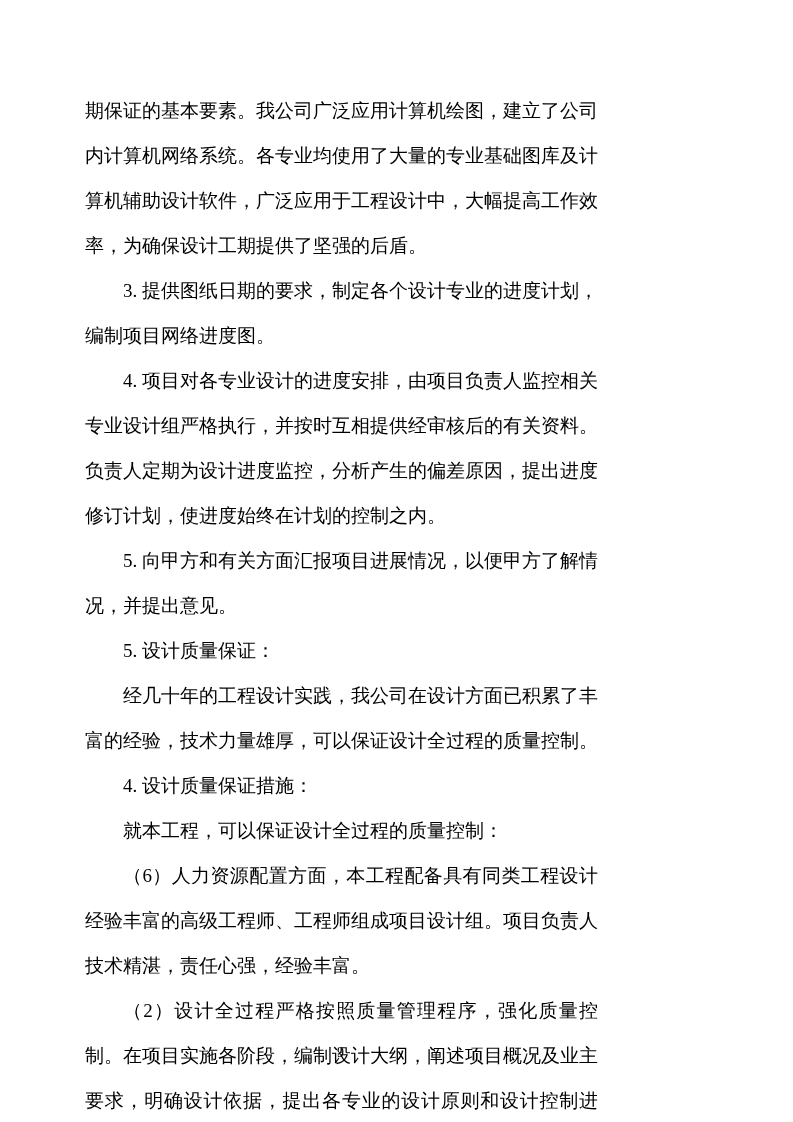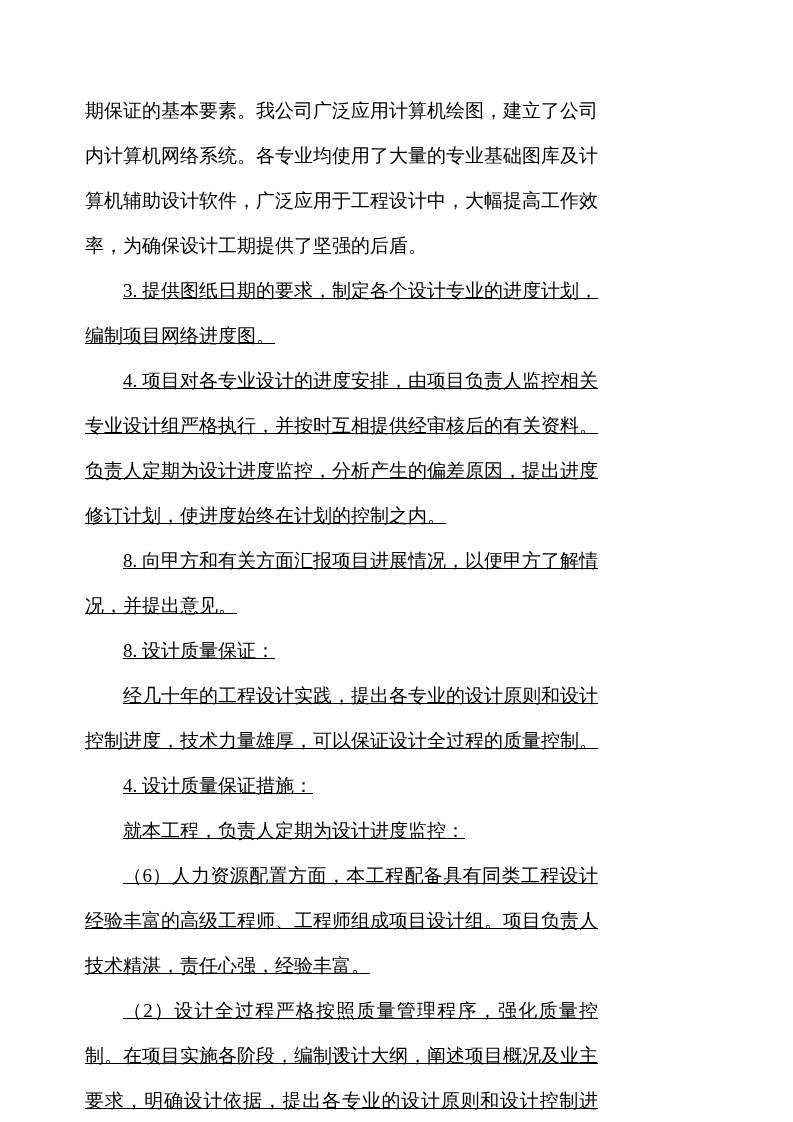--- a/index.html
+++ b/index.html
@@ -26,21 +26,20 @@
   .content p {
     font-size: 19px;
     line-height: 45px;
     text-align: justify;
     text-justify: inter-ideograph;
     word-break: break-all;
   }
 
   .content p.indent {
     text-indent: 2em;
-    text-decoration: underline;
   }
 
   .page-number {
     position: absolute;
     bottom: 62px;
     left: 0;
     width: 100%;
     text-align: center;
     font-size: 14px;
     line-height: 1;
@@ -48,22 +47,22 @@
   }
 </style>
 </head>
 <body>
 
 <div class="page">
   <div class="content">
     <p>期保证的基本要素。我公司广泛应用计算机绘图，建立了公司内计算机网络系统。各专业均使用了大量的专业基础图库及计算机辅助设计软件，广泛应用于工程设计中，大幅提高工作效率，为确保设计工期提供了坚强的后盾。</p>
     <p class="indent">3. 提供图纸日期的要求，制定各个设计专业的进度计划，编制项目网络进度图。</p>
     <p class="indent">4. 项目对各专业设计的进度安排，由项目负责人监控相关专业设计组严格执行，并按时互相提供经审核后的有关资料。负责人定期为设计进度监控，分析产生的偏差原因，提出进度修订计划，使进度始终在计划的控制之内。</p>
-    <p class="indent">8. 向甲方和有关方面汇报项目进展情况，以便甲方了解情况，并提出意见。</p>
-    <p class="indent">8. 设计质量保证：</p>
-    <p class="indent">经几十年的工程设计实践，提出各专业的设计原则和设计控制进度，技术力量雄厚，可以保证设计全过程的质量控制。</p>
+    <p class="indent">5. 向甲方和有关方面汇报项目进展情况，以便甲方了解情况，并提出意见。</p>
+    <p class="indent">5. 设计质量保证：</p>
+    <p class="indent">经几十年的工程设计实践，我公司在设计方面已积累了丰富的经验，技术力量雄厚，可以保证设计全过程的质量控制。</p>
     <p class="indent">4. 设计质量保证措施：</p>
-    <p class="indent">就本工程，负责人定期为设计进度监控：</p>
+    <p class="indent">就本工程，可以保证设计全过程的质量控制：</p>
     <p class="indent">（6）人力资源配置方面，本工程配备具有同类工程设计经验丰富的高级工程师、工程师组成项目设计组。项目负责人技术精湛，责任心强，经验丰富。</p>
     <p class="indent">（2）设计全过程严格按照质量管理程序，强化质量控制。在项目实施各阶段，编制设计大纲，阐述项目概况及业主要求，明确设计依据，提出各专业的设计原则和设计控制进度，报审定人审批。设计作业根据批准的设计大纲开展，在设计作业中实行设计全过程的质量控制，在设计接口、设计输入、</p>
   </div>
   <div class="page-number">9</div>
 </div>
 
 </body></html>

